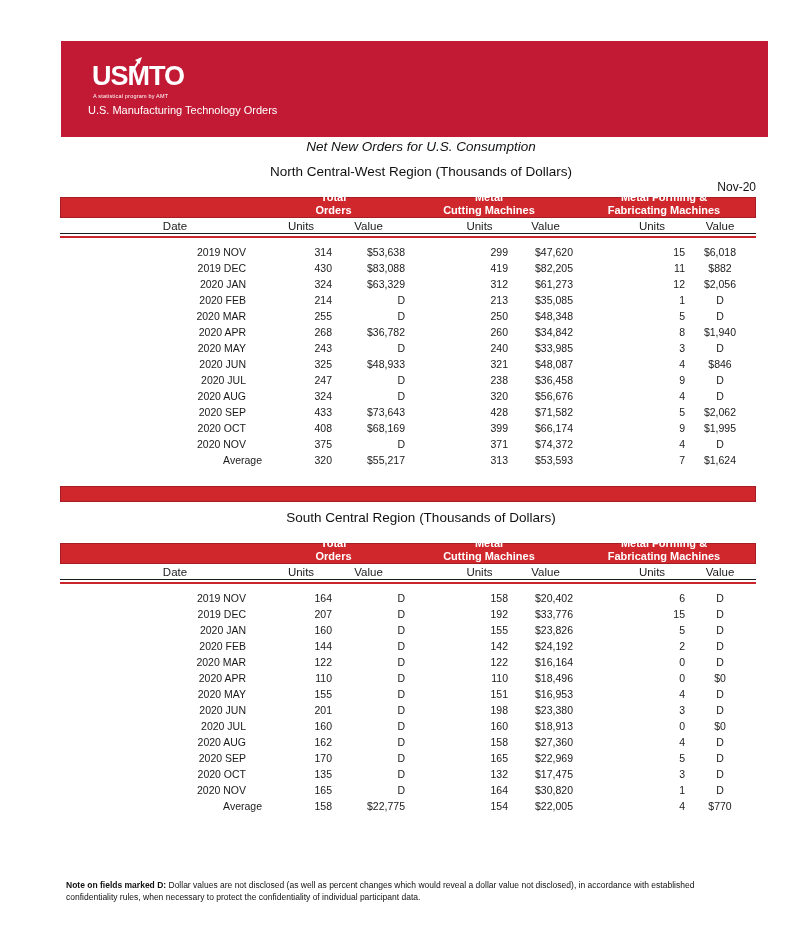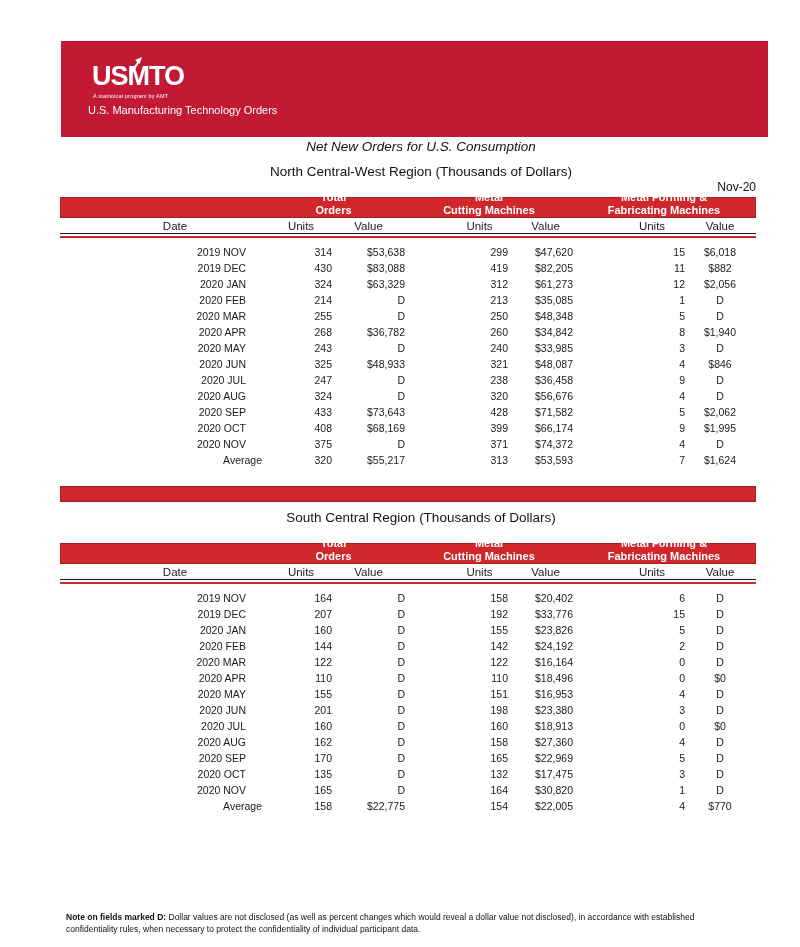--- a/index.html
+++ b/index.html
@@ -64,21 +64,21 @@
   .c4 { width:65px; } .c5 { width:112px; } .c6 { width:70px;text-align:center; }
   .rows .row:last-child .c0 { padding-right:0; } 
   
   .separator {
     position:absolute; left:60px; top:486px; width:696px; height:16px; box-sizing:border-box;
     background:var(--band-red,#D0272C); border:1px solid var(--band-border,#A41E24);
   }
   
   .footnote {
     position:absolute; left:66px; top:879px; width:650px;
-    font-size:8.5px; line-height:12px; color:#111;margin-top:32px;
+    font-size:8.5px; line-height:12px; color:#111;
   }
   .footnote b { font-weight:700; }
 </style>
 </head>
 <body>
 
 <div class="banner">
   <div class="logo">USMTO</div>
   <svg class="logo-arrow" width="16" height="20" viewBox="0 0 16 20">
     <line x1="3" y1="18" x2="12" y2="4" stroke="#ffffff" stroke-width="2.2"></line>

